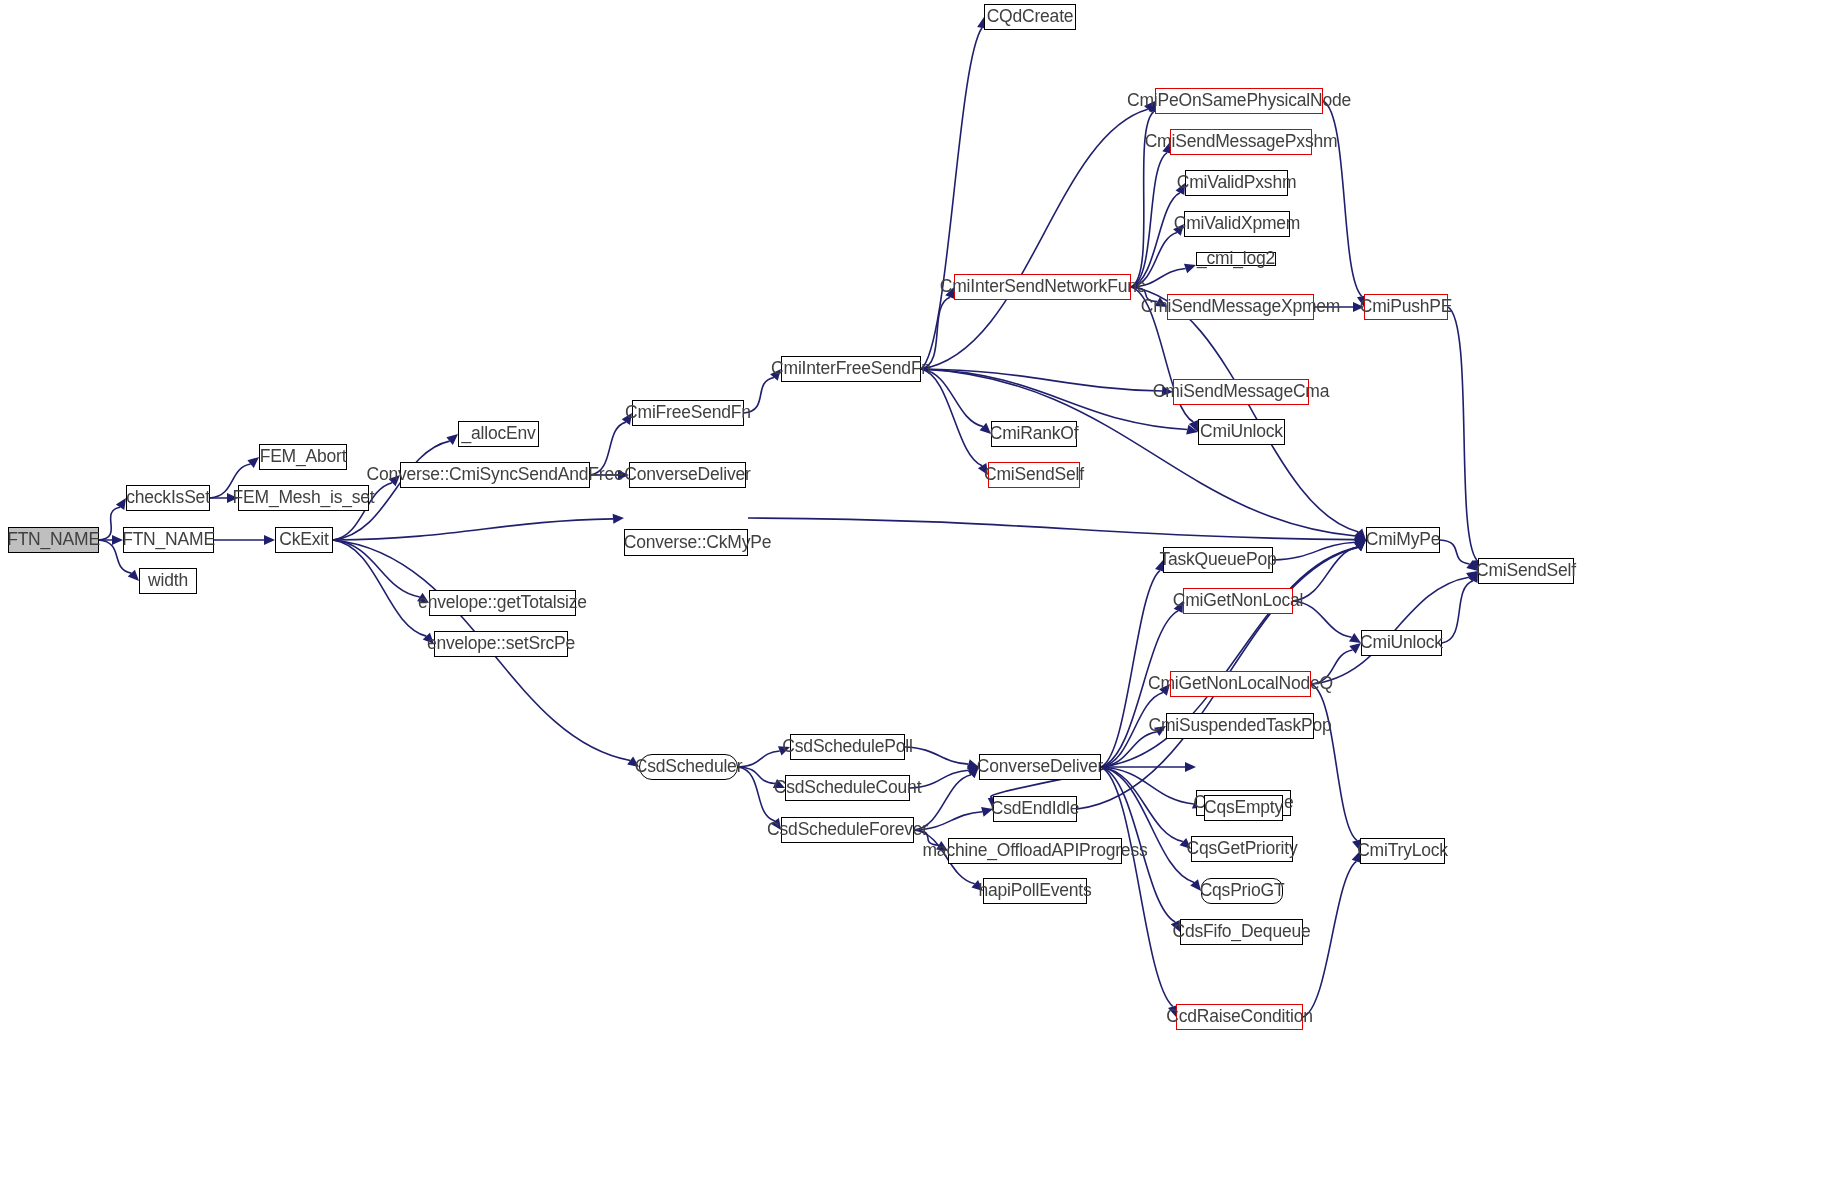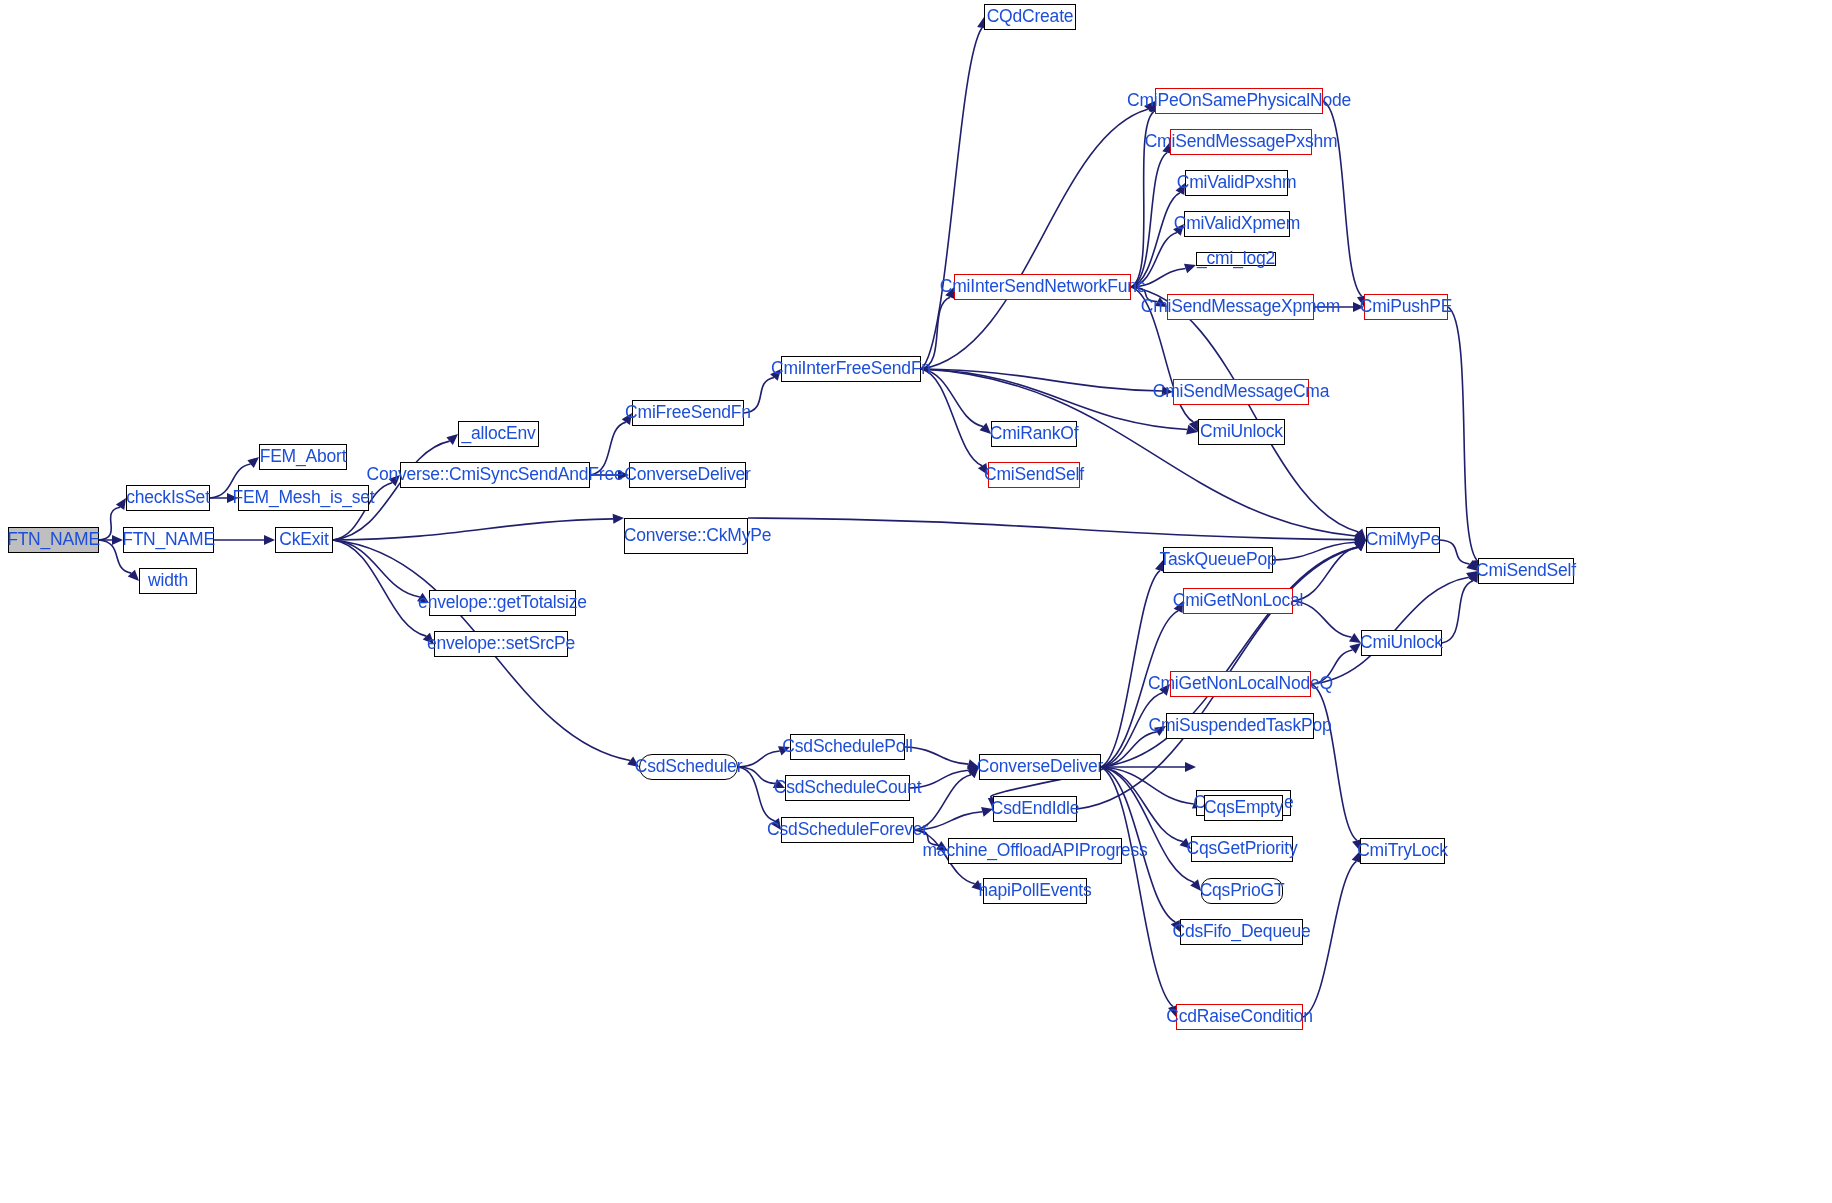--- a/index.html
+++ b/index.html
@@ -33,21 +33,21 @@
   }
   .node-box {
     position: absolute;
     box-sizing: border-box;
     background: #ffffff;
     border: 1.4px solid #000000;
     display: flex;
     align-items: center;
     justify-content: center;
     font-size: 17.5px;
-    color: #1d4ed8;
+    color: #404040;
     white-space: nowrap;
     letter-spacing: -0.2px;
     line-height: 1;
     padding: 0 4px;
   }
   .node-box.red {
     border-color: #e00000;
   }
   .node-box.root {
     background: #bfbfbf;
@@ -215,21 +215,21 @@
       </div>
       <div class="node-box" style="left: 275px; top: 527px; width: 58px; height: 26px;">
         <span>CkExit</span>
       </div>
       <div class="node-box" style="left: 458px; top: 421px; width: 81px; height: 26px;">
         <span>_allocEnv</span>
       </div>
       <div class="node-box" style="left: 400px; top: 462px; width: 190px; height: 26px;">
         <span>Converse::CmiSyncSendAndFree</span>
       </div>
-      <div class="node-box" style="left: 624px; top: 518px; width: 124px; height: 36px; padding-left: 27px;">
+      <div class="node-box" style="left: 624px; top: 529px; width: 124px; height: 27px; padding-left: 27px;">
         <span>Converse::CkMyPe</span>
       </div>
       <div class="node-box" style="left: 429px; top: 590px; width: 147px; height: 26px;">
         <span>envelope::getTotalsize</span>
       </div>
       <div class="node-box" style="left: 434px; top: 631px; width: 134px; height: 26px;">
         <span>envelope::setSrcPe</span>
       </div>
       <div class="node-box" style="left: 632px; top: 400px; width: 112px; height: 26px;">
         <span>CmiFreeSendFn</span>

